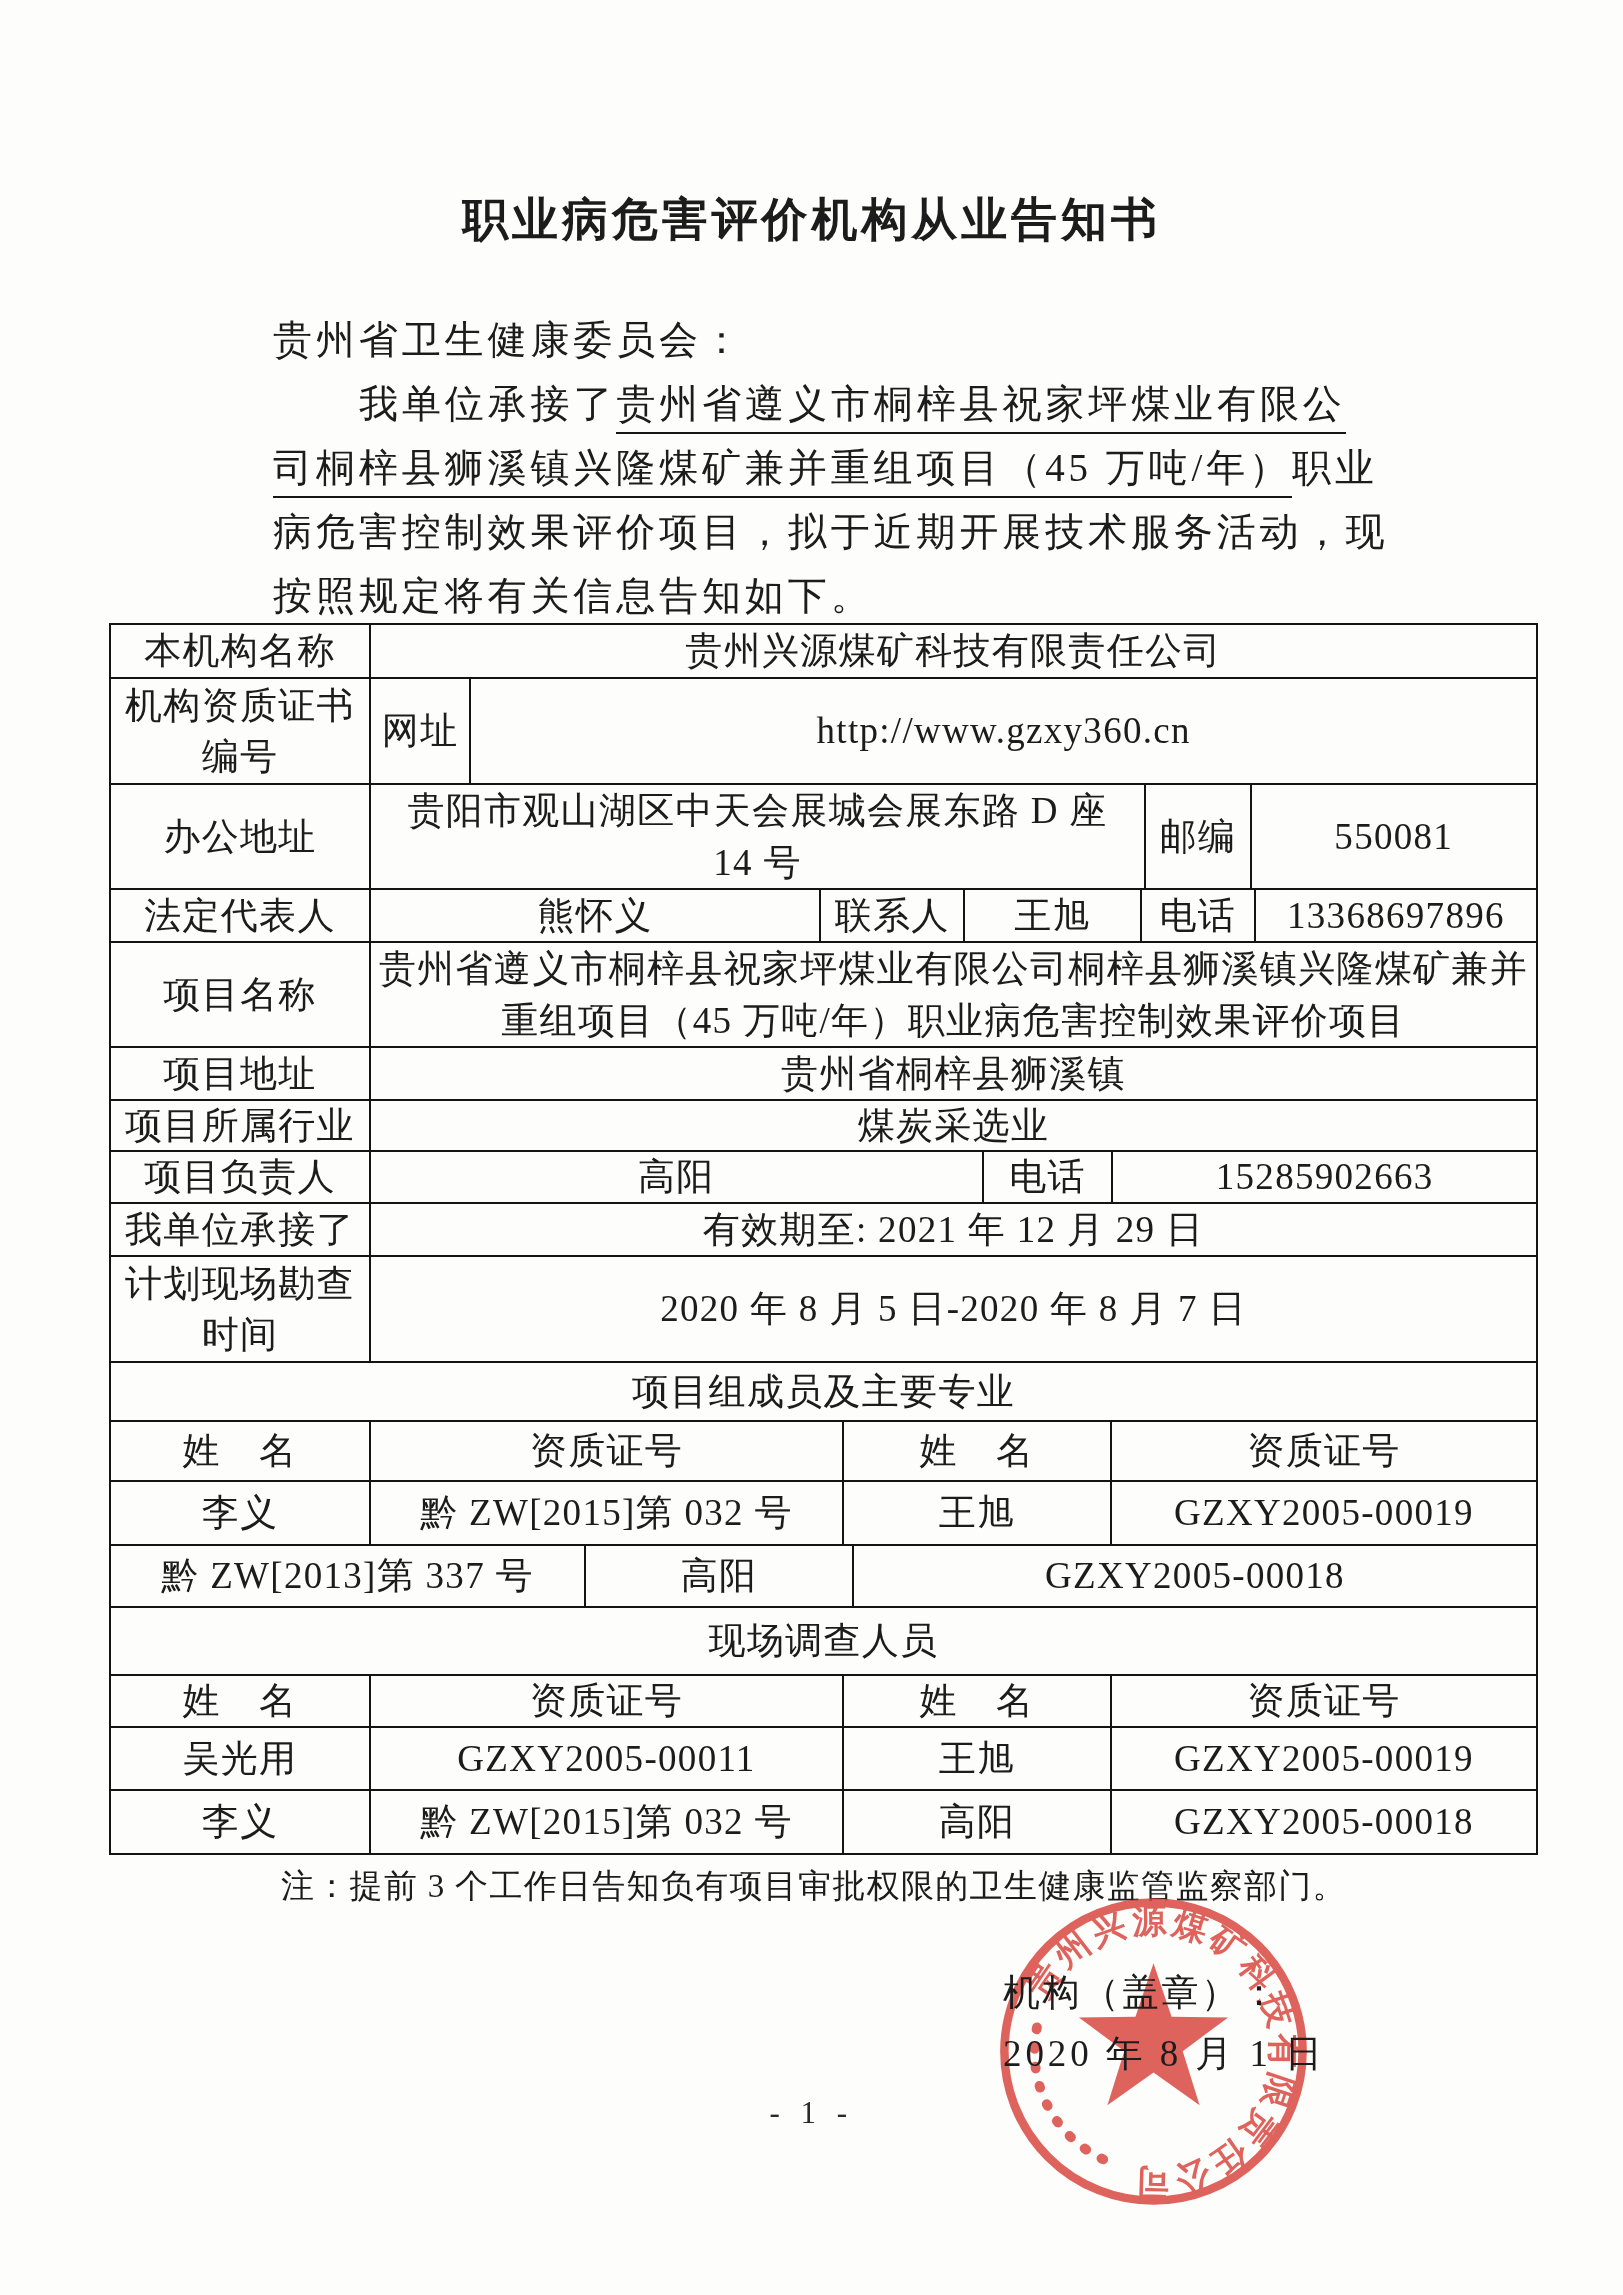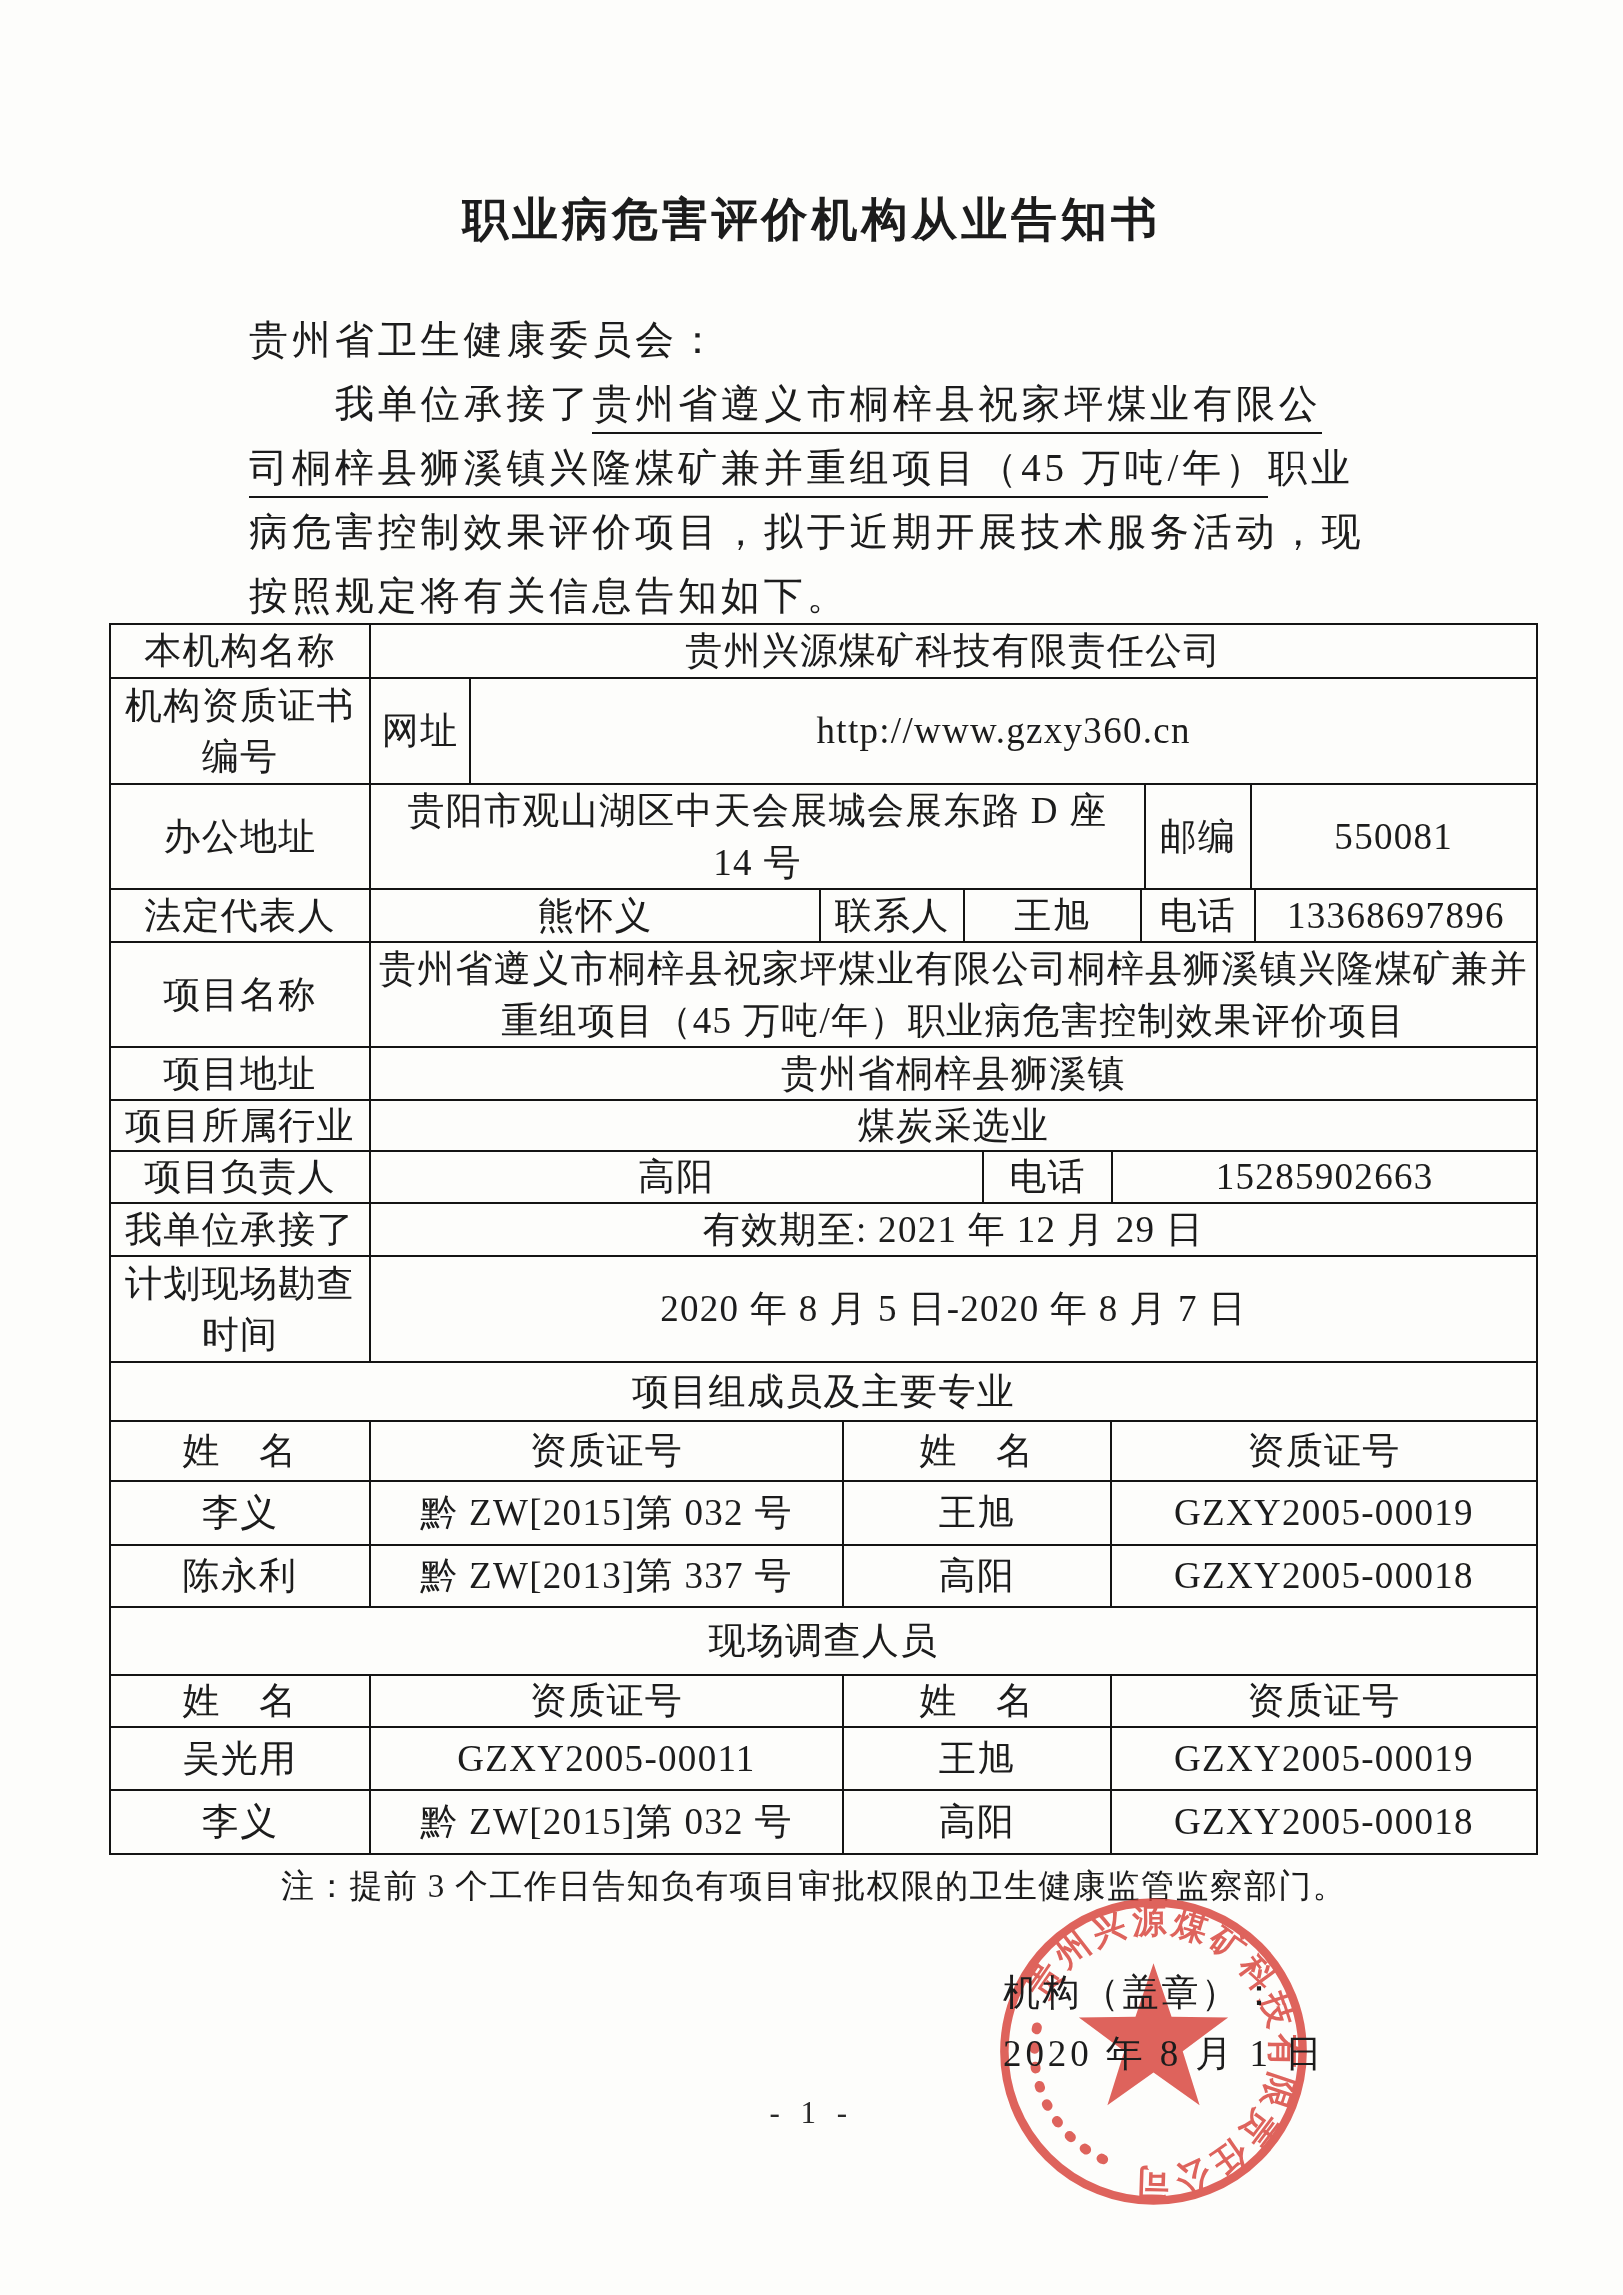--- a/index.html
+++ b/index.html
@@ -6,21 +6,21 @@
   .page{
     position:relative;width:1623px;height:2295px;margin:0 auto;
     background:#fdfdfb;color:#1c1c1c;overflow:hidden;
     font-family:"Liberation Serif","DejaVu Serif",serif;
   }
   .title{
     position:absolute;top:189px;left:0;width:100%;text-align:center;
     font-size:46px;font-weight:700;letter-spacing:3.9px;
   }
   .para{position:absolute;left:249px;top:308px;width:1132px;font-size:39px;letter-spacing:3.9px;}
-  .pline{height:64px;line-height:64px;white-space:nowrap;}
+  .pline{height:64px;line-height:64px;white-space:nowrap;margin-left:24px;}
   .indent{display:inline-block;width:86px;}
   .uline{border-bottom:2.6px solid #161616;padding-bottom:6.5px;}
   .tbl{
     position:absolute;left:109px;top:623px;width:1429px;
     border:2.6px solid #141414;box-sizing:border-box;
   }
   .tr{display:flex;border-top:2.6px solid #141414;box-sizing:border-box;}
   .tr:first-child{border-top:none;}
   .td{
     display:flex;align-items:center;justify-content:center;text-align:center;
@@ -112,21 +112,20 @@
       <div class="td" style="width:18.8%">姓　名</div>
       <div class="td f1">资质证号</div>
     </div>
     <div class="tr" style="height:64px">
       <div class="td" style="width:18.1%">李义</div>
       <div class="td" style="width:33.2%">黔 ZW[2015]第 032 号</div>
       <div class="td" style="width:18.8%">王旭</div>
       <div class="td f1">GZXY2005-00019</div>
     </div>
     <div class="tr" style="height:62px">
-      <div class="td" style="width:18.1%">陈永利</div>
       <div class="td" style="width:33.2%">黔 ZW[2013]第 337 号</div>
       <div class="td" style="width:18.8%">高阳</div>
       <div class="td f1">GZXY2005-00018</div>
     </div>
     <div class="tr" style="height:68px">
       <div class="td f1">现场调查人员</div>
     </div>
     <div class="tr" style="height:52px">
       <div class="td" style="width:18.1%">姓　名</div>
       <div class="td" style="width:33.2%">资质证号</div>

